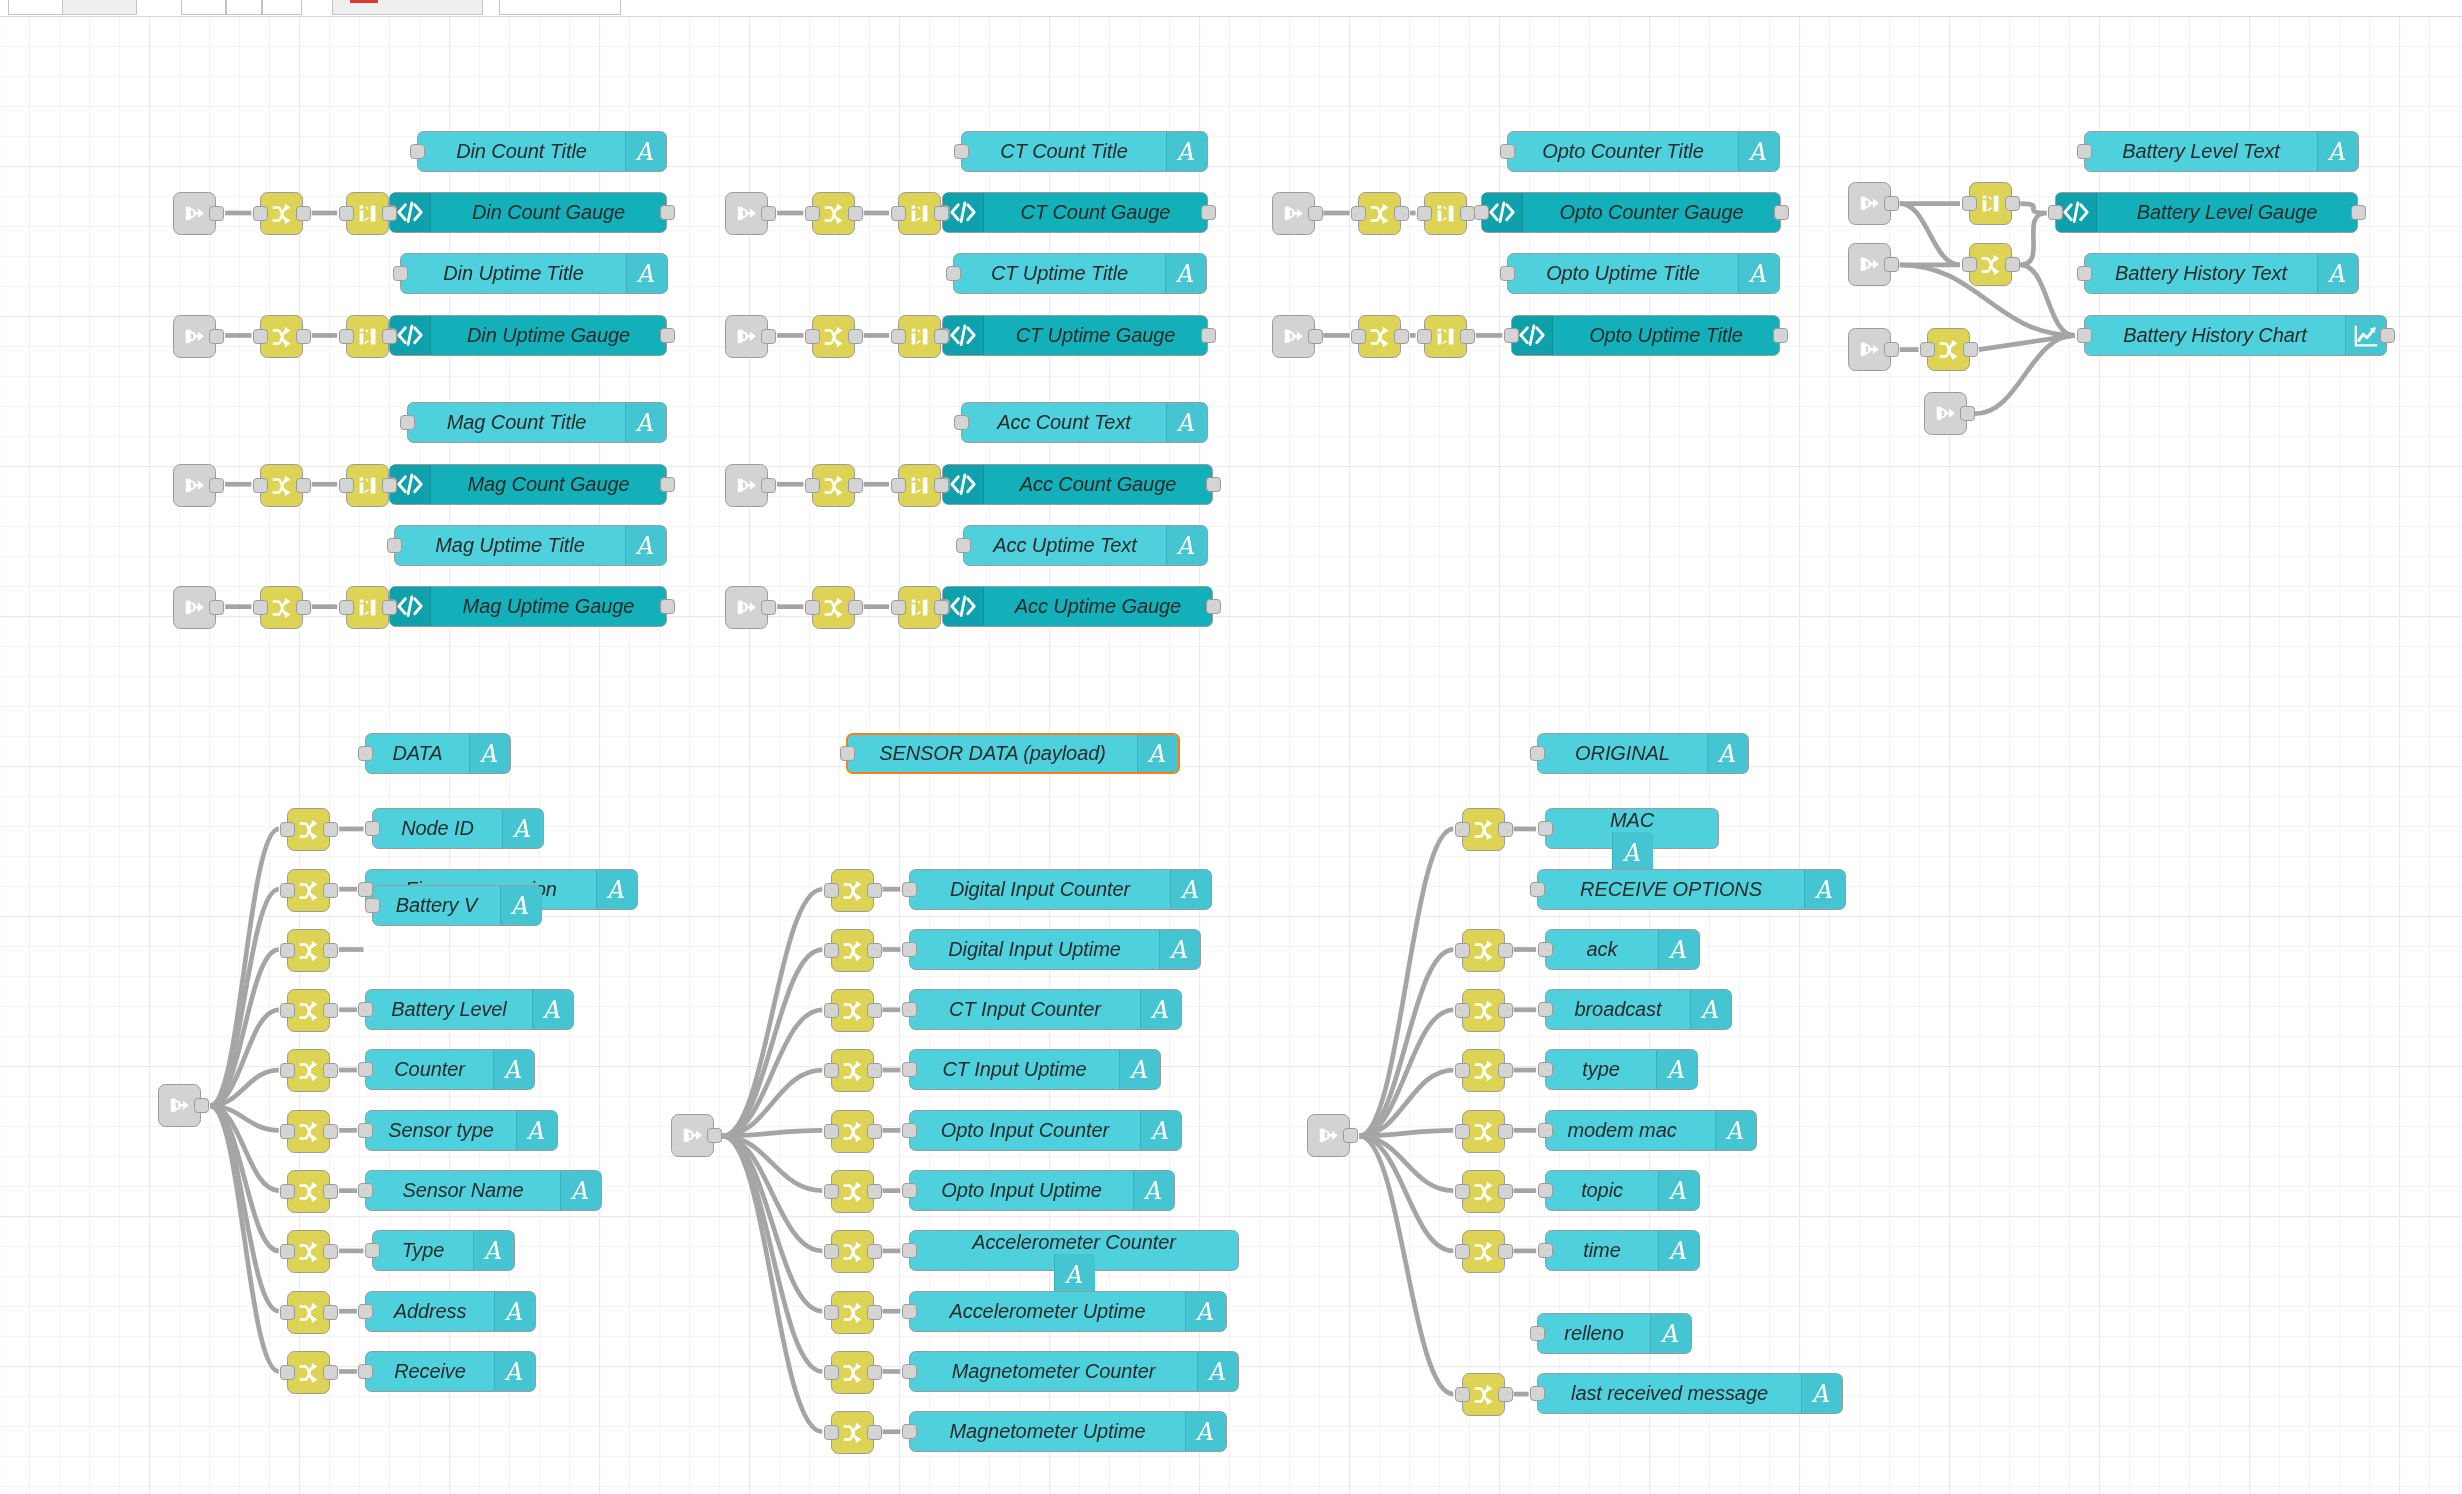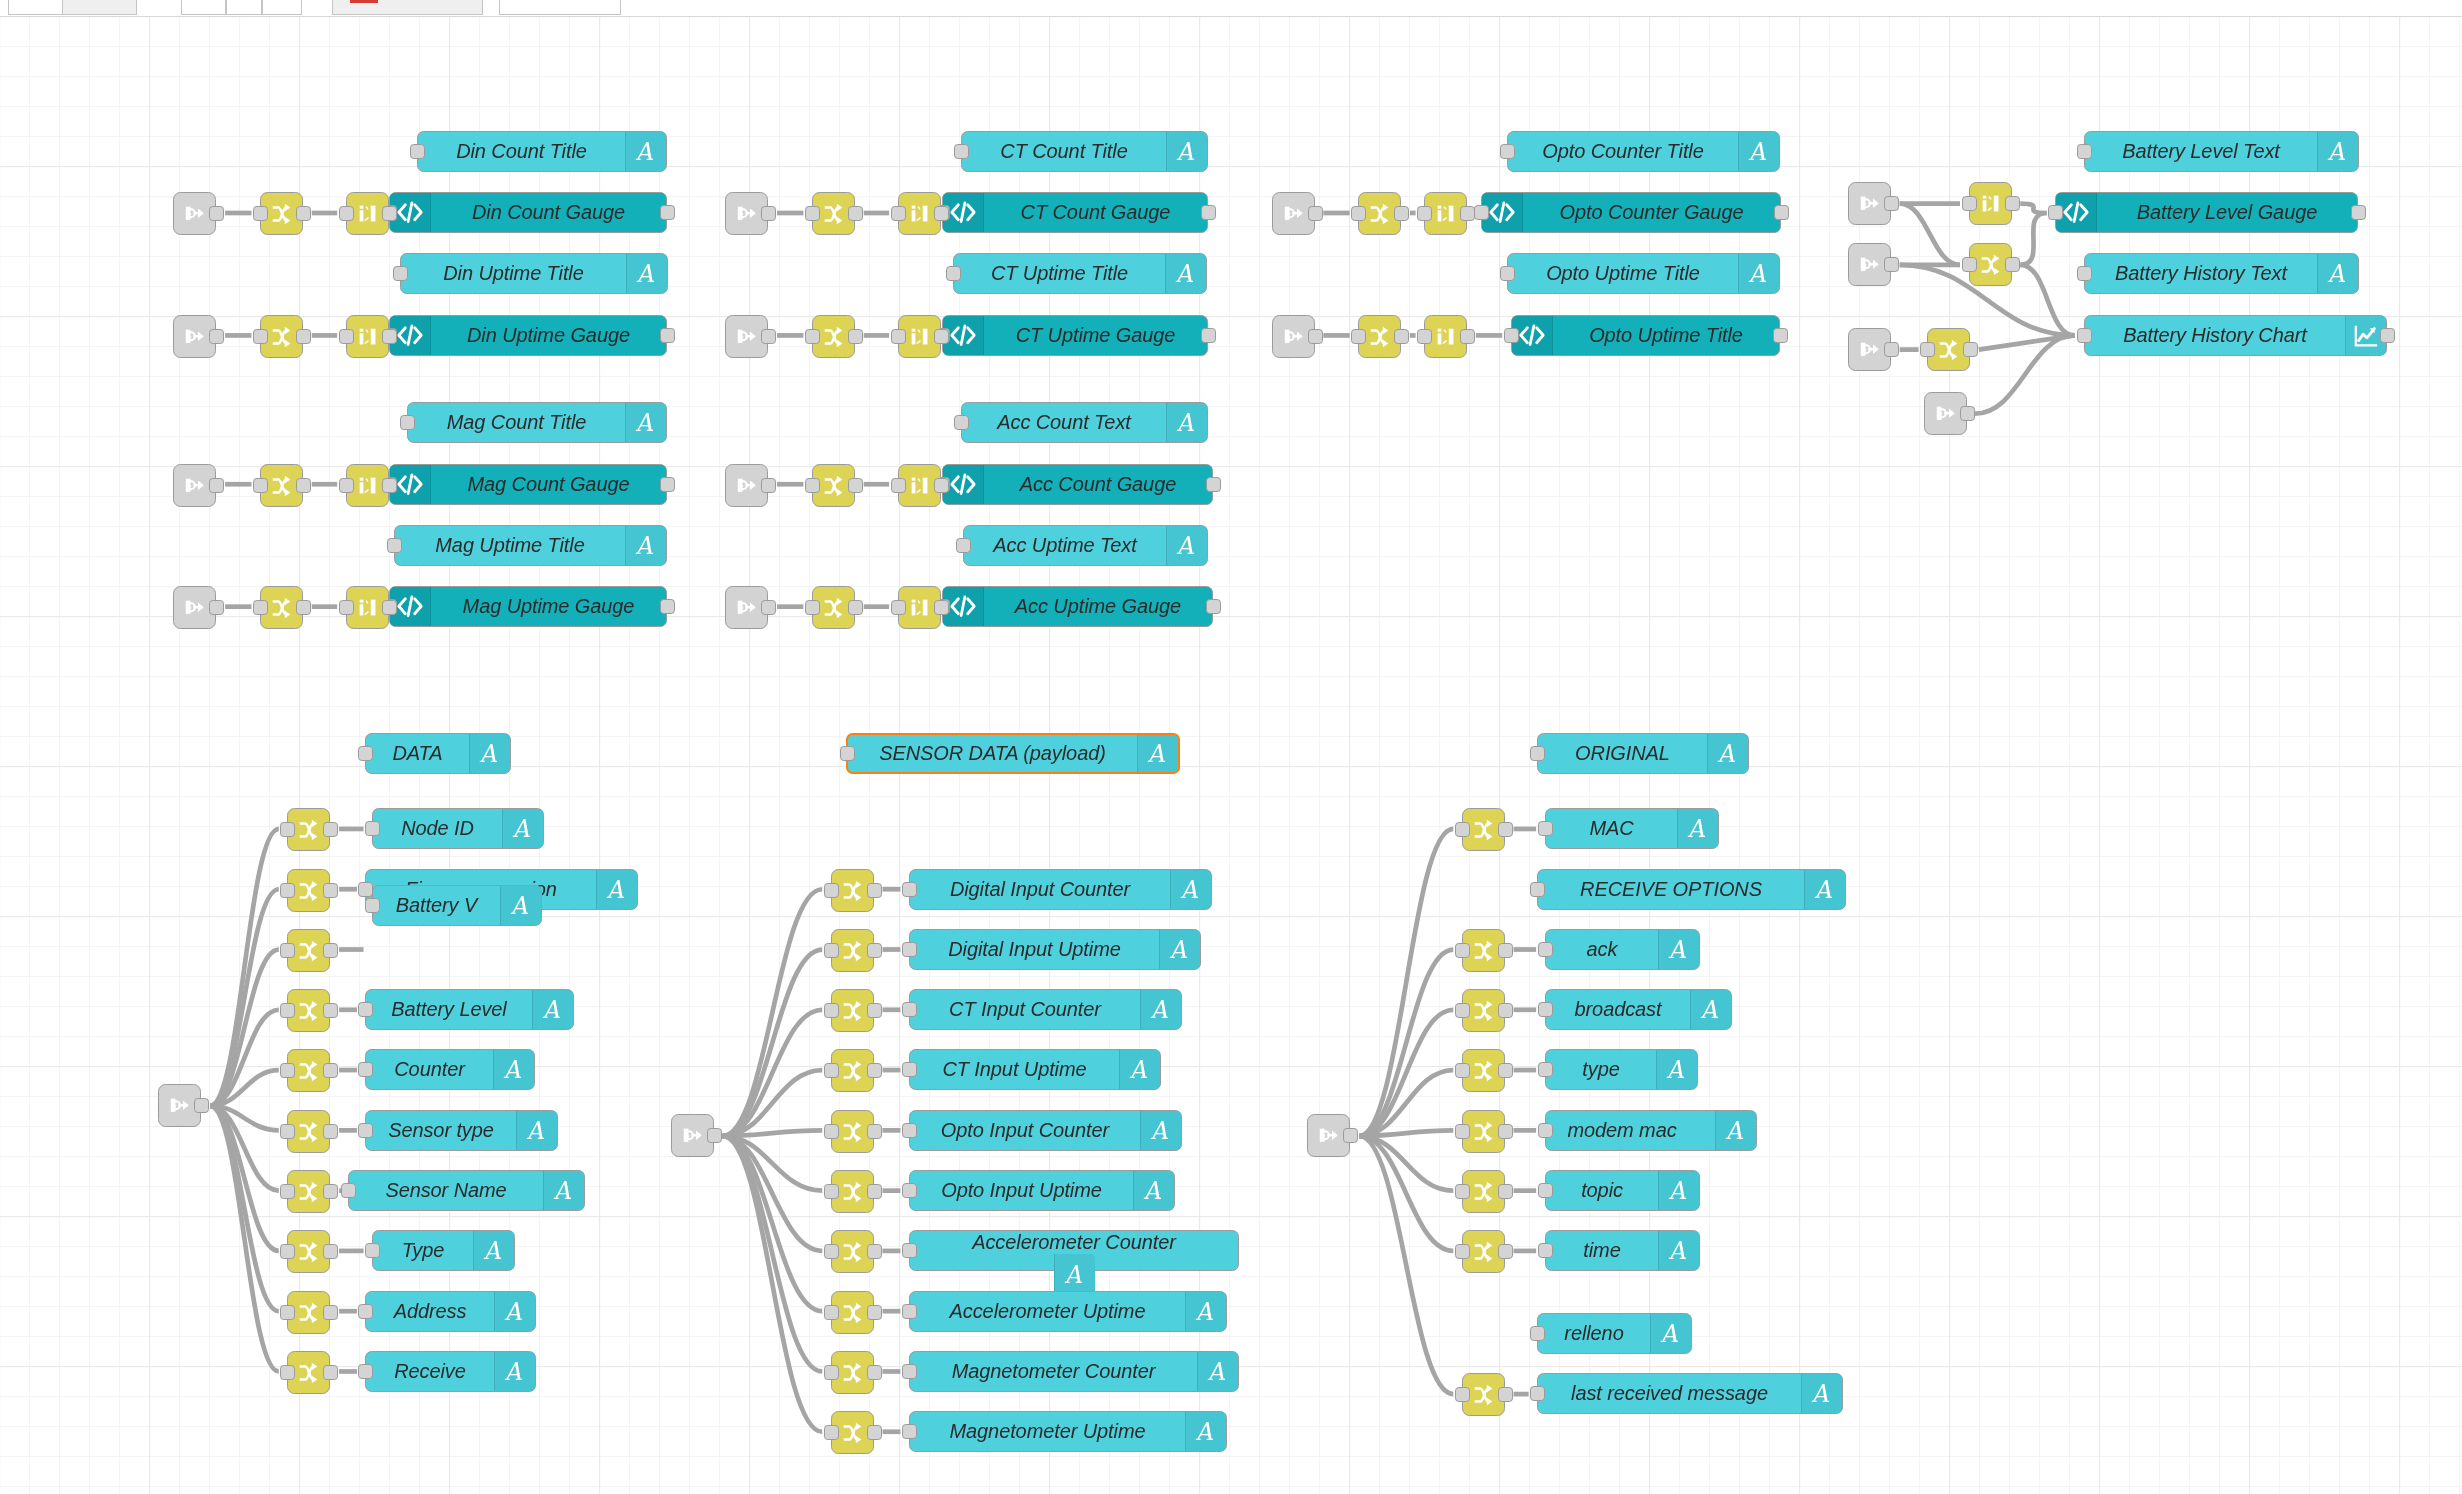--- a/index.html
+++ b/index.html
@@ -970,21 +970,21 @@
       <div class="sq change" style="left: 287px; top: 1093px;">
         <svg class="gi" width="26" height="26" viewBox="0 0 28 28">
     <path d="M4 7 L10 7 C14 7 14 21 19 21" stroke="#fff" stroke-width="2.8" fill="none"></path>
     <path d="M4 21 L10 21 C14 21 14 7 19 7" stroke="#fff" stroke-width="2.8" fill="none"></path>
     <path d="M17 3 L23 7 L17 11 Z" fill="#fff"></path>
     <path d="M17 17 L23 21 L17 25 Z" fill="#fff"></path>
   </svg>
         <span class="port in"></span>
         <span class="port out"></span>
       </div>
-      <div class="node n-text" style="left: 348px; top: 1153px; width: 237px;">
+      <div class="node n-text" style="left: 365px; top: 1153px; width: 237px;">
         <span class="lbl">Sensor Name</span>
         <span class="icon-cell right">
           <svg class="gi" width="26" height="26" viewBox="0 0 28 28">
     <text x="14" y="23" font-family="DejaVu Serif, serif" font-size="25" fill="#fff" text-anchor="middle">A</text>
   </svg>
         </span>
         <span class="port in"></span>
       </div>
       <div class="sq change" style="left: 287px; top: 1153px;">
         <svg class="gi" width="26" height="26" viewBox="0 0 28 28">
@@ -1274,21 +1274,21 @@
       <div class="sq inject" style="left: 1307px; top: 1097px;">
         <svg class="gi" width="24.5" height="24.5" viewBox="0 0 26 26">
     <path d="M4 6 L4 20 L9 20 L9 6 Z" fill="#fff"></path>
     <circle cx="9.5" cy="13" r="4.2" fill="none" stroke="#fff" stroke-width="2.2"></circle>
     <path d="M12 13 L22 13" stroke="#fff" stroke-width="2.6"></path>
     <path d="M17 8 L23 13 L17 18 Z" fill="#fff"></path>
     <path d="M4 13 L10 13 L6 21 Z" fill="#fff"></path>
   </svg>
         <span class="port out"></span>
       </div>
-      <div class="node n-text" style="left: 1545px; top: 791px; width: 174px;">
+      <div class="node n-text" style="left: 1545px; top: 791px; width: 174px; flex-direction: column;">
         <span class="lbl">MAC</span>
         <span class="icon-cell right">
           <svg class="gi" width="26" height="26" viewBox="0 0 28 28">
     <text x="14" y="23" font-family="DejaVu Serif, serif" font-size="25" fill="#fff" text-anchor="middle">A</text>
   </svg>
         </span>
         <span class="port in"></span>
       </div>
       <div class="sq change" style="left: 1462px; top: 791px;">
         <svg class="gi" width="26" height="26" viewBox="0 0 28 28">

